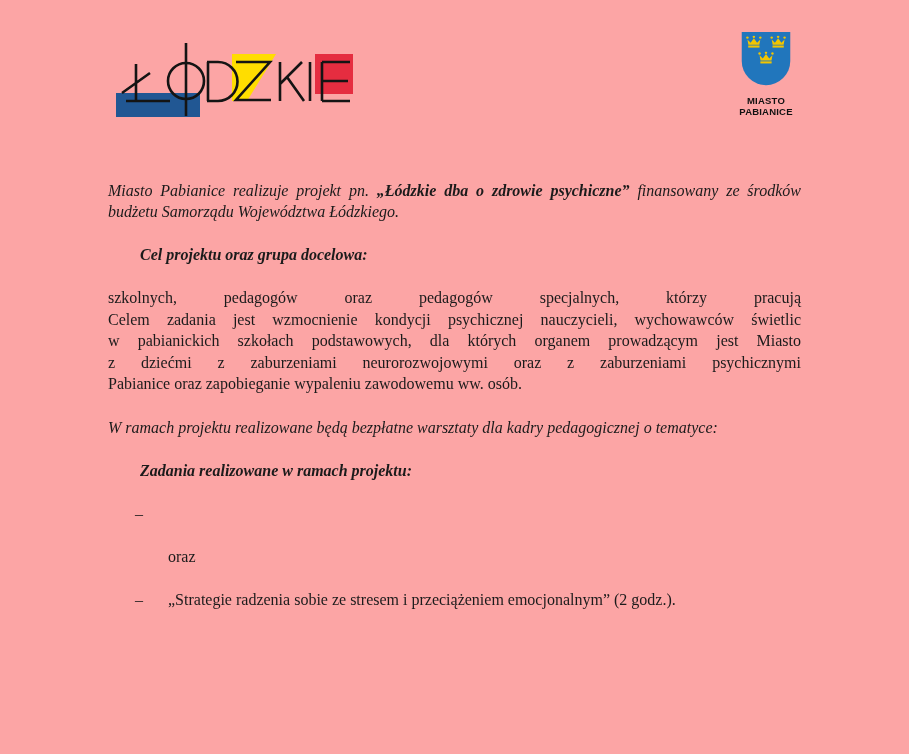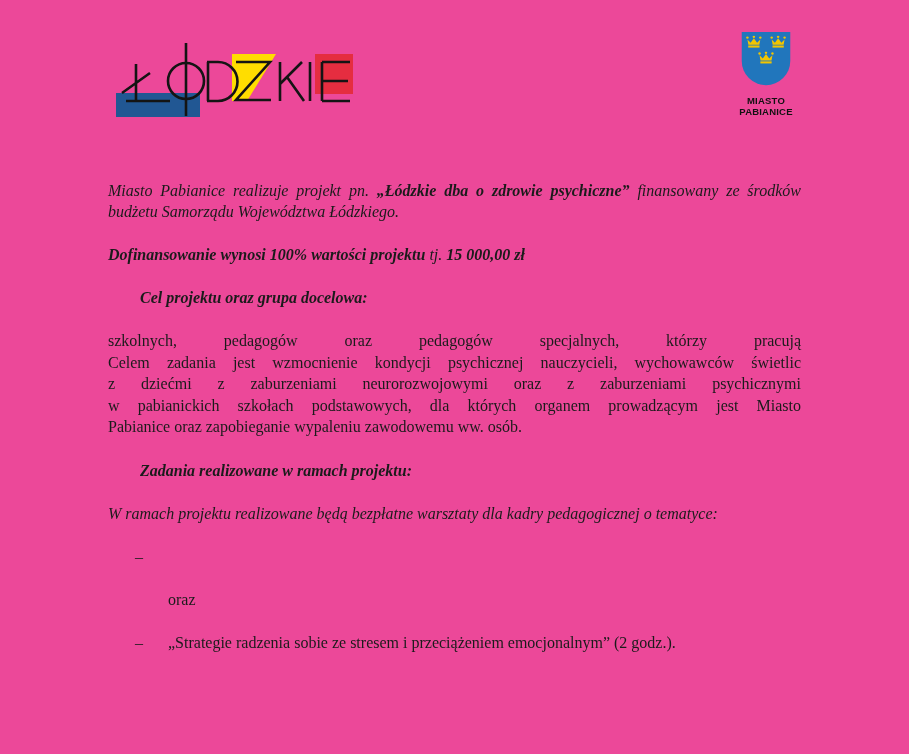--- a/index.html
+++ b/index.html
@@ -1,20 +1,20 @@
 <!DOCTYPE html>
 <html lang="pl"><head>
 <meta charset="utf-8">
 <style>
   html, body { margin: 0; padding: 0; background: #ffffff; }
   .page {
     position: relative;
     width: 909px;
     height: 754px;
-    background: #ec4899;
+    background: #fca5a5;
     overflow: hidden;
     font-family: "Liberation Serif", "DejaVu Serif", serif;
     color: #1b1b1b;
   }
 
   
   .lodzkie-logo {
     position: absolute;
     left: 110px; top: 38px;
     width: 250px; height: 85px;
@@ -120,37 +120,34 @@
     </div>
   </div>
 
   <div class="content">
 
     <p class="para justify">
       <span>Miasto Pabianice realizuje projekt pn. </span><strong>„Łódzkie dba o zdrowie psychiczne”</strong><span> finansowany ze środków budżetu Samorządu Województwa Łódzkiego.</span>
     </p>
 
 
-    <p class="para">
-      <strong>Dofinansowanie wynosi 100% wartości projektu</strong><span> tj. </span><strong>15 000,00 zł</strong>
-    </p>
 
     <p class="para bold">Cel projektu oraz grupa docelowa:</p>
 
     <div class="goal-para">
       <div class="jline">szkolnych, pedagogów oraz pedagogów specjalnych, którzy pracują</div>
       <div class="jline">Celem zadania jest wzmocnienie kondycji psychicznej nauczycieli, wychowawców świetlic</div>
+      <div class="jline">w&nbsp;pabianickich szkołach podstawowych, dla których organem prowadzącym jest Miasto</div>
       <div class="jline">z&nbsp;dziećmi z&nbsp;zaburzeniami neurorozwojowymi oraz z&nbsp;zaburzeniami psychicznymi</div>
-      <div class="jline">w&nbsp;pabianickich szkołach podstawowych, dla których organem prowadzącym jest Miasto</div>
       <div class="jline-last">Pabianice oraz zapobieganie wypaleniu zawodowemu ww. osób.</div>
     </div>
 
+    <p class="para">W ramach projektu realizowane będą bezpłatne warsztaty dla kadry pedagogicznej o tematyce:</p>
+
     <p class="para bold">Zadania realizowane w ramach projektu:</p>
-
-    <p class="para">W ramach projektu realizowane będą bezpłatne warsztaty dla kadry pedagogicznej o tematyce:</p>
 
     <div class="list-item">
       <span class="dash">–</span>
     </div>
 
     <div class="list-connector">oraz</div>
 
     <div class="list-item">
       <span class="dash">–</span>
       <span>„Strategie radzenia sobie ze stresem i przeciążeniem emocjonalnym” (2 godz.).</span>

